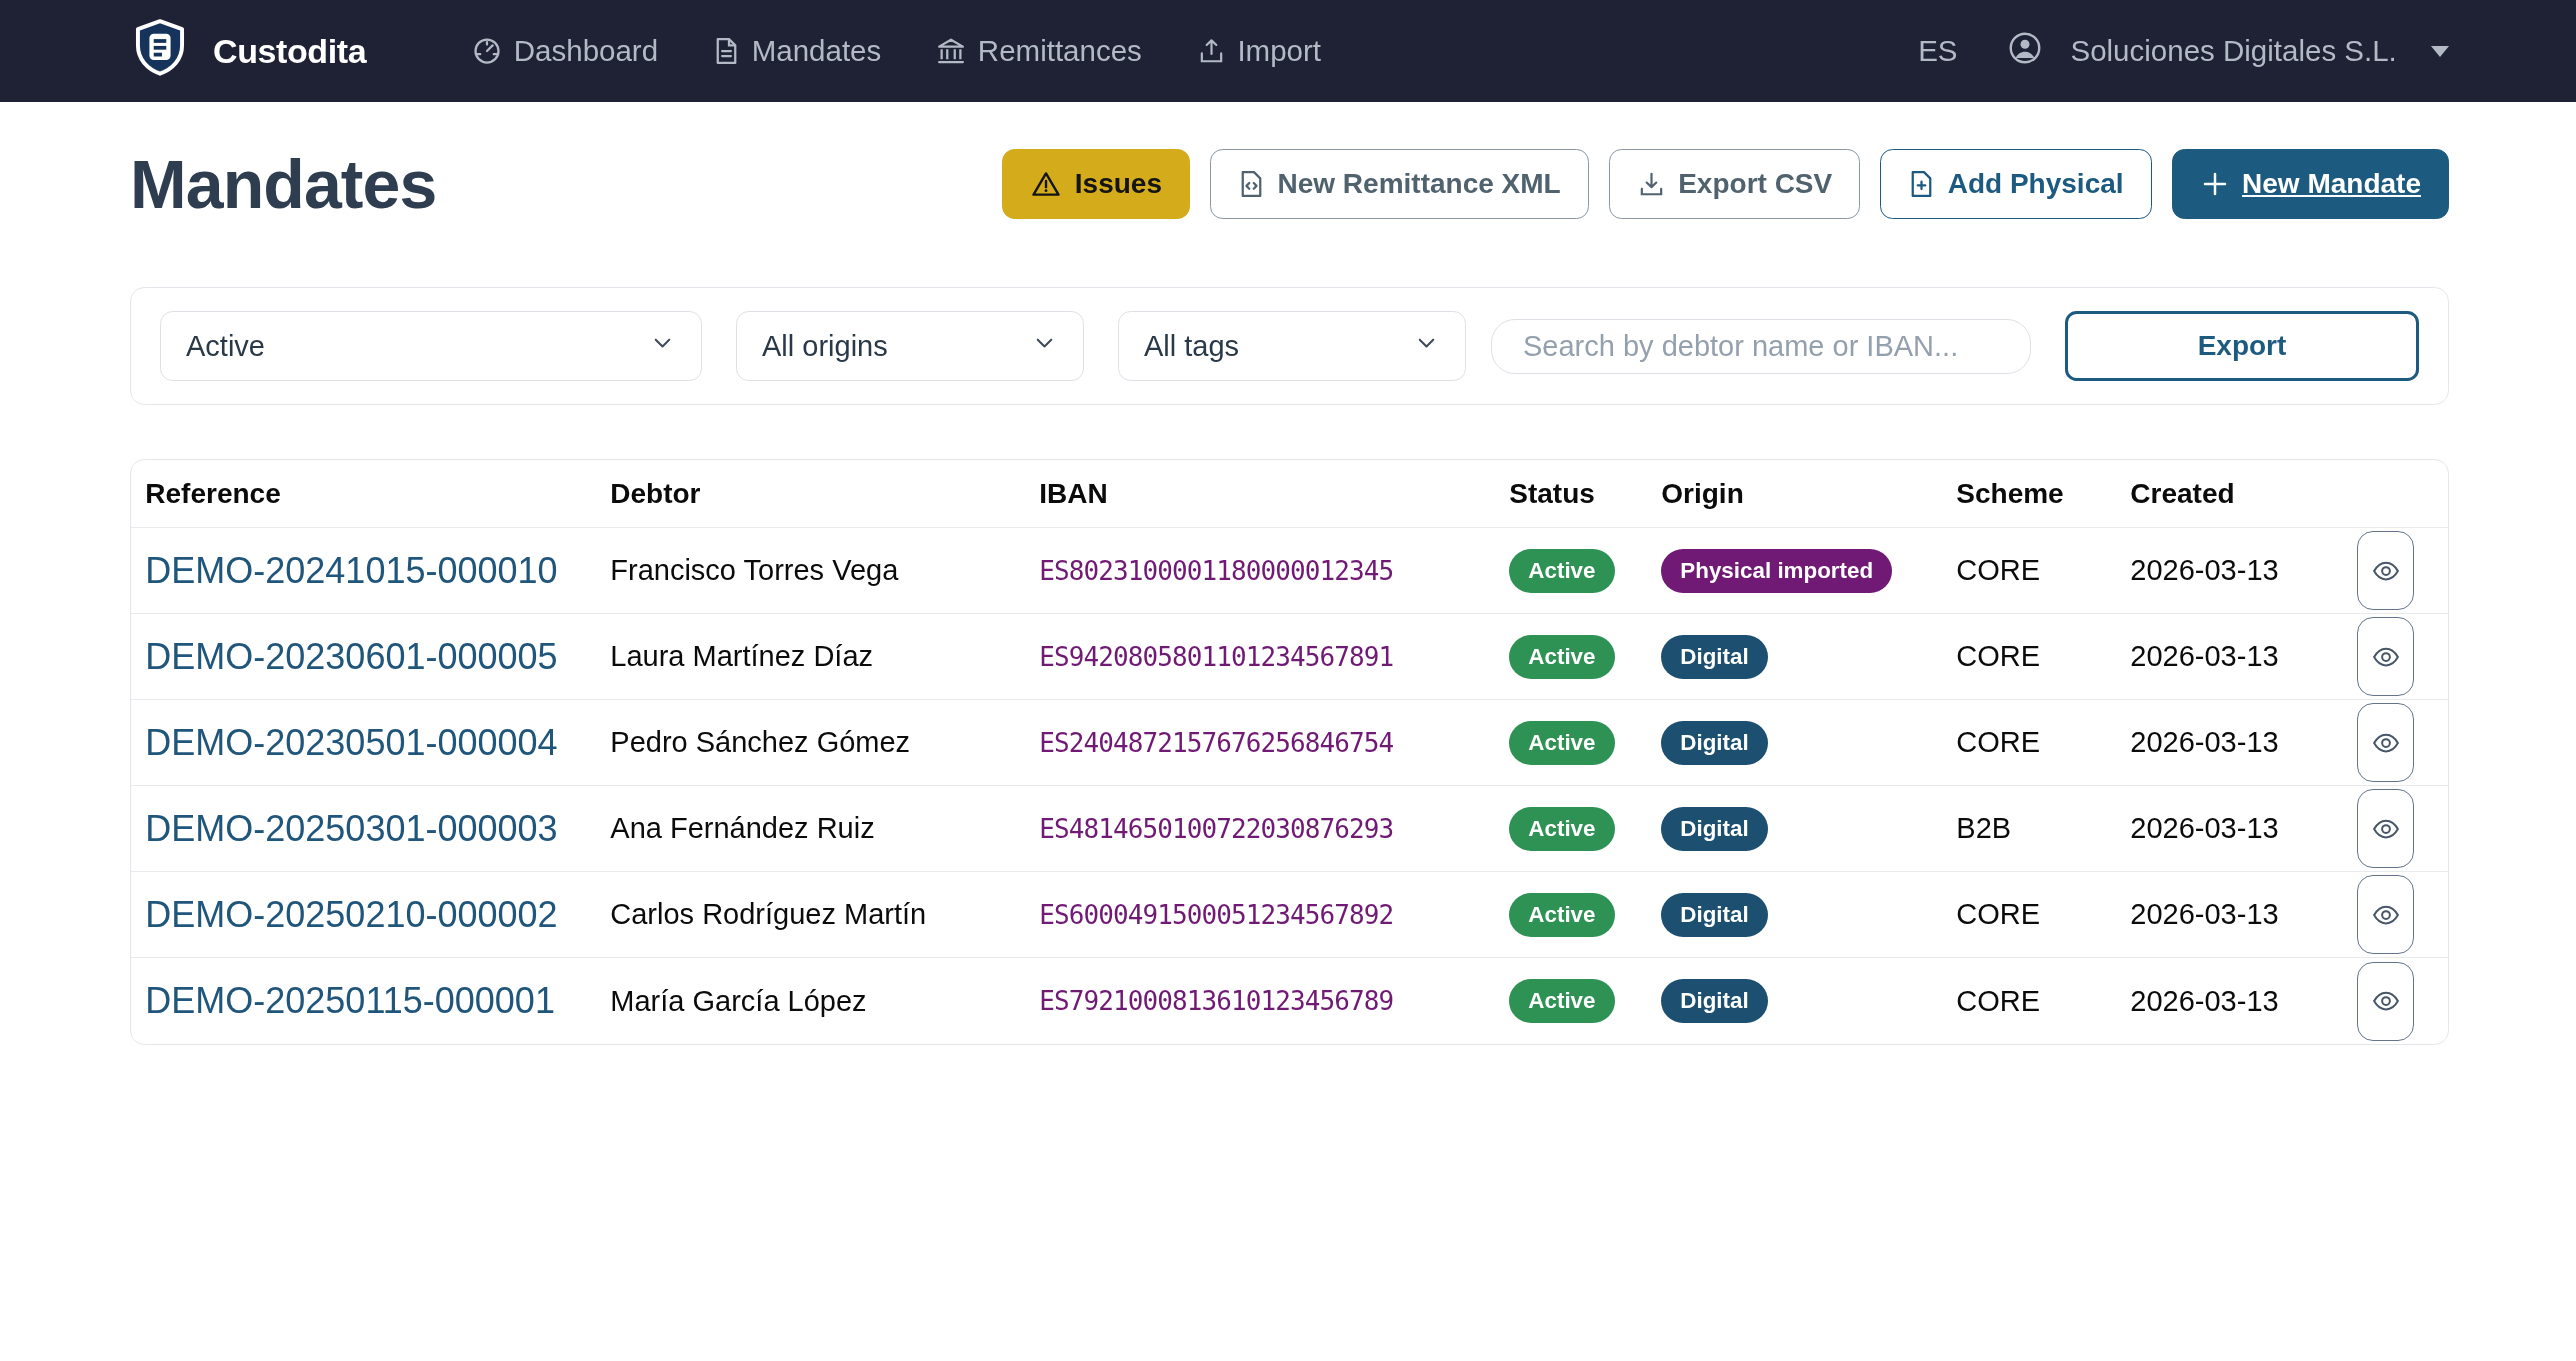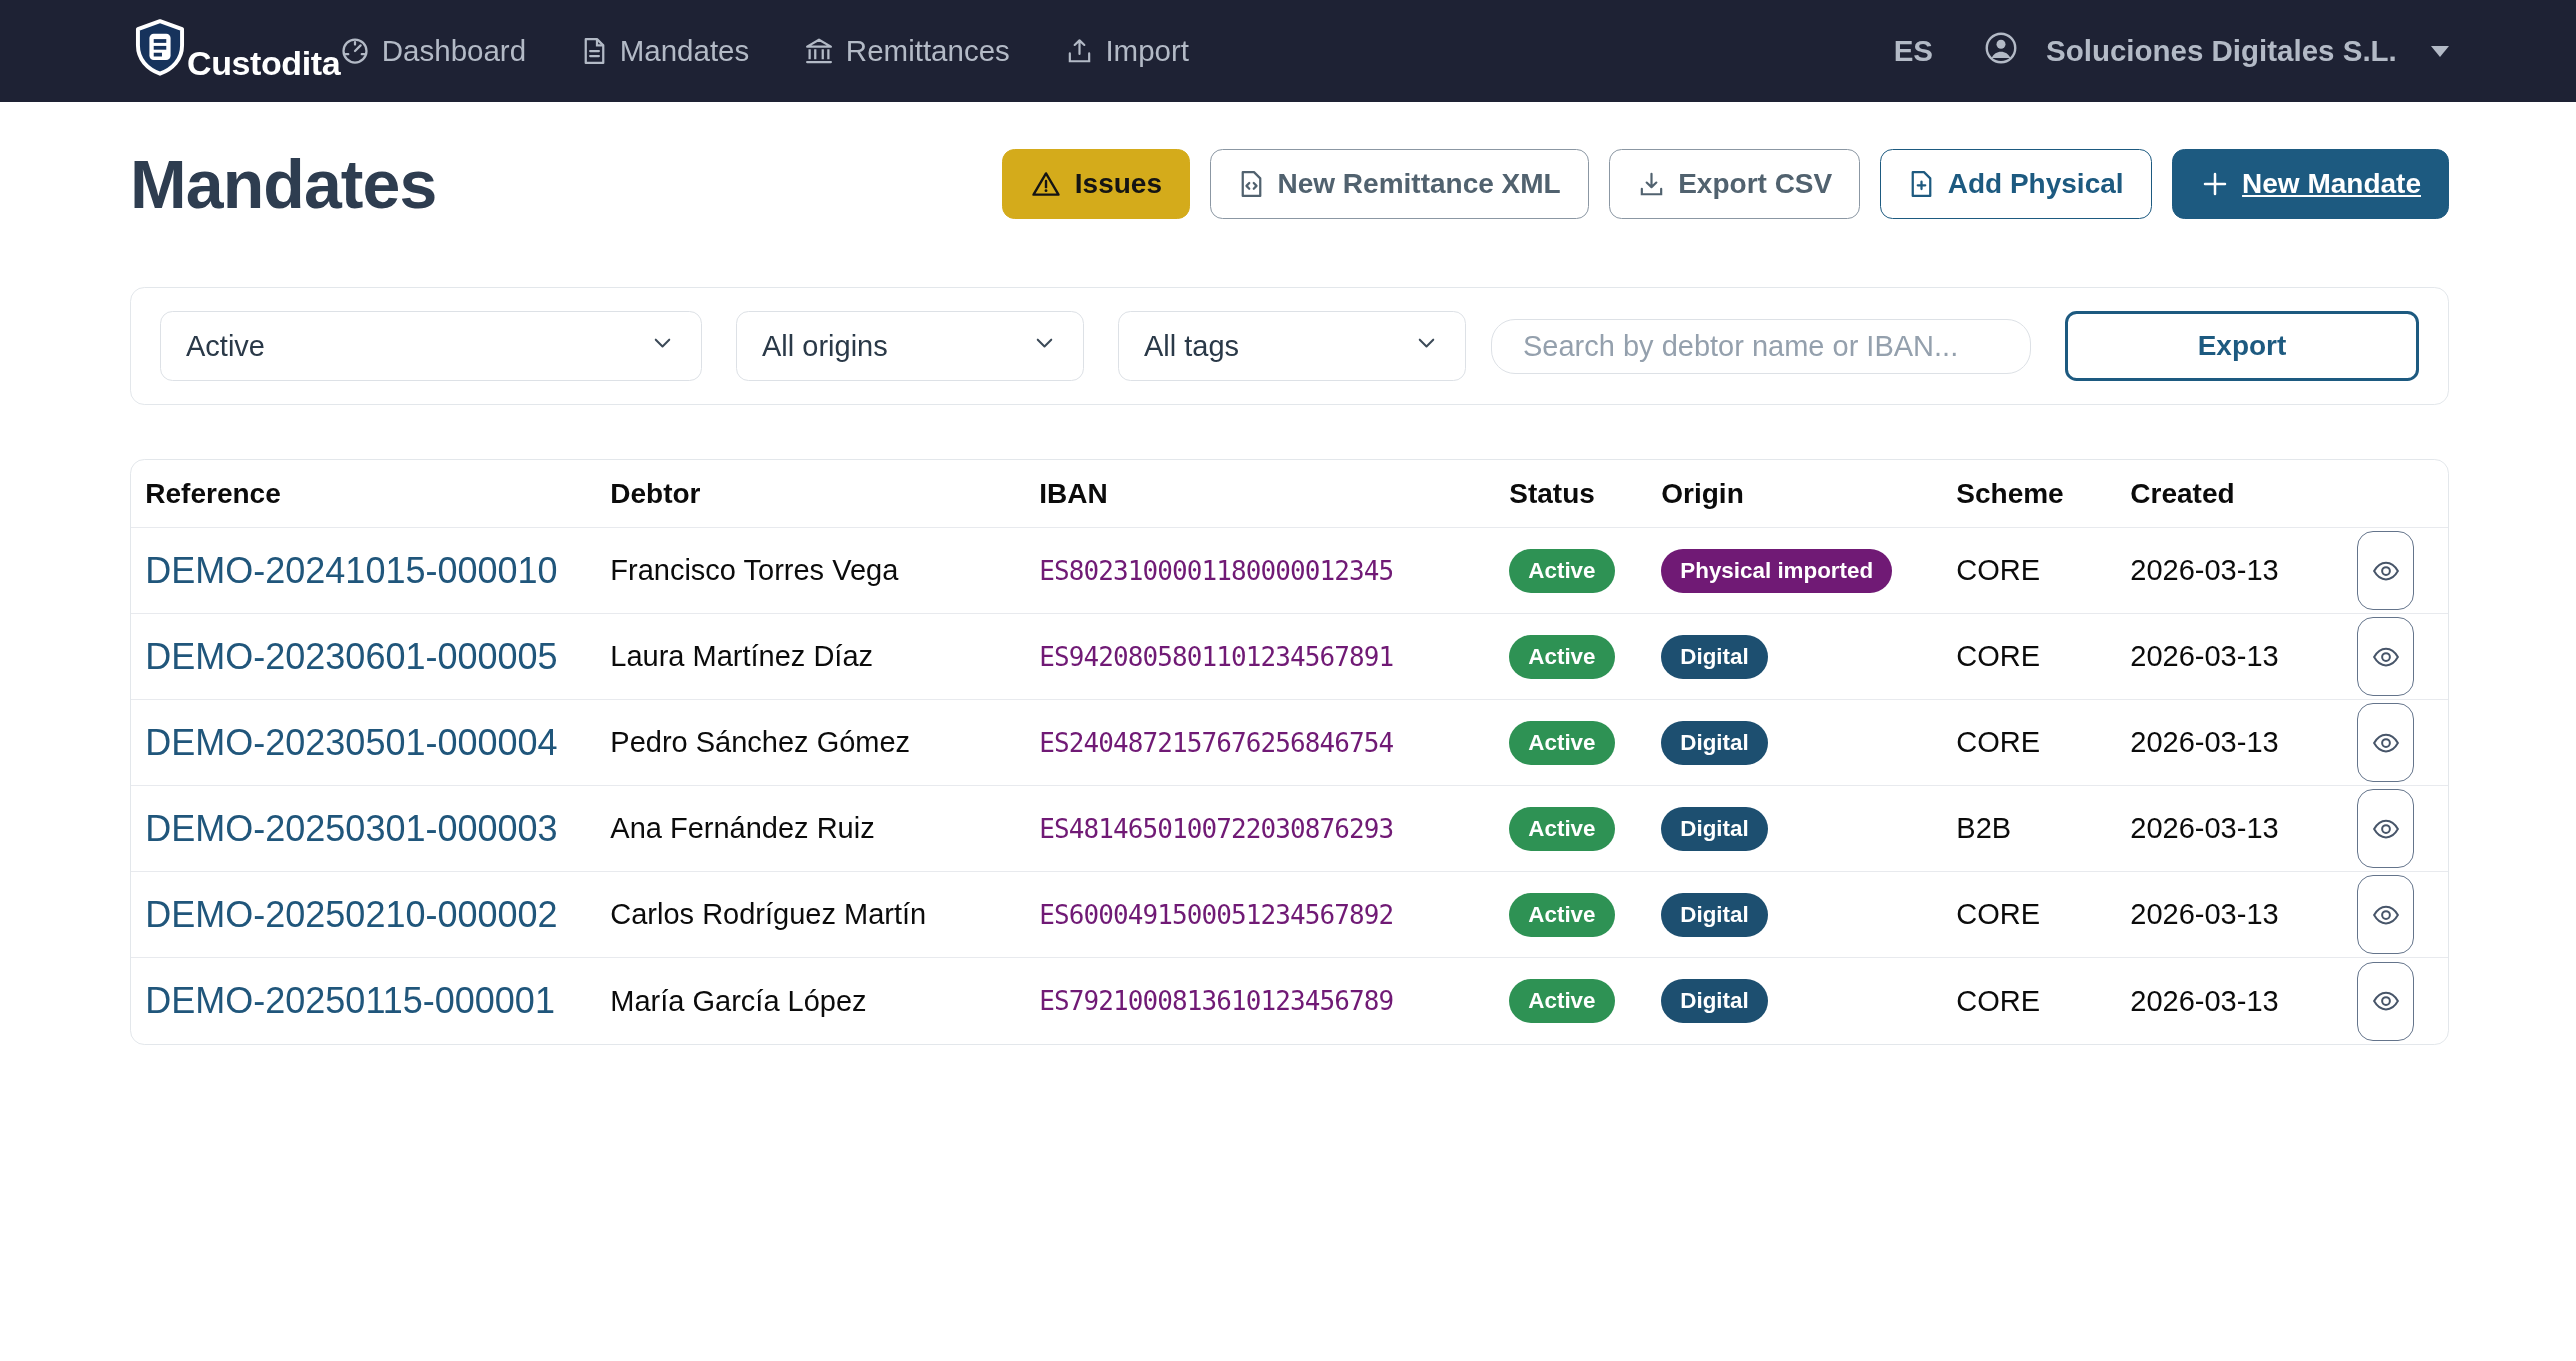--- a/index.html
+++ b/index.html
@@ -11,26 +11,26 @@
     -webkit-font-smoothing: antialiased;
   }
 
   
   .navbar {
     height: 102px; width: 100%;
     background: #1e2234;
     display: flex; align-items: center;
     padding: 0 127px 0 134px;
   }
-  .brand { display: flex; align-items: flex-end; gap: 1px; }
+  .brand { display: flex; align-items: center; gap: 27px; margin-right: 106px; }
   .brand-name { color: #ffffff; font-size: 34px; font-weight: 800; letter-spacing: -0.4px; }
   .nav-links { display: flex; align-items: center; gap: 55px; flex: 1; }
   .nav-item { display: flex; align-items: center; gap: 11.6px; color: #b3bac6; font-size: 29.5px; cursor: pointer; }
   .nav-item svg { display: block; }
-  .nav-right { display: flex; align-items: center; gap: 50px; font-weight: bold; }
+  .nav-right { display: flex; align-items: center; gap: 50px; }
   .lang { color: #b3bac6; font-size: 29.5px; }
   .account { display: flex; align-items: center; gap: 27px; color: #b3bac6; font-size: 29.5px; cursor: pointer; }
   .caret { width: 0; height: 0; border-left: 9.8px solid transparent; border-right: 9.8px solid transparent; border-top: 11.6px solid #b3bac6; margin-left: 7.2px; }
 
   
   .shell { padding: 0 127px 0 130px; }
 
   
   .page-head { display: flex; align-items: center; justify-content: space-between; margin-top: 43px; }
   .page-title { font-size: 68px; font-weight: 800; color: #2e3d50; margin: 0; letter-spacing: -0.9px; }

